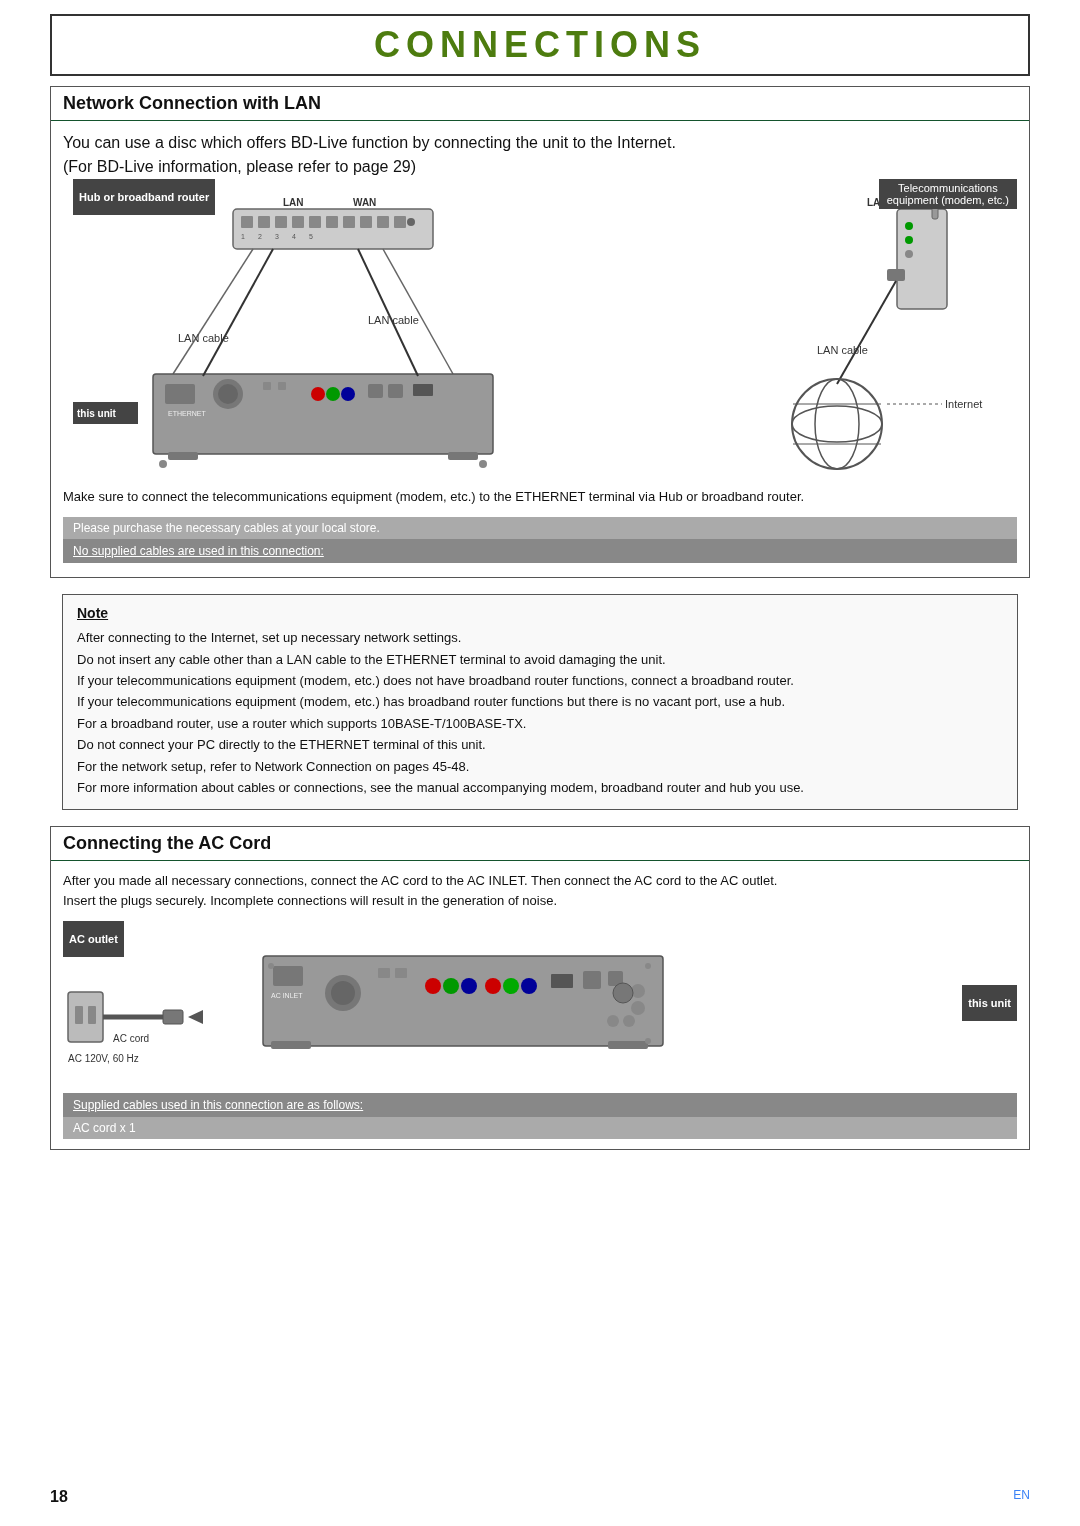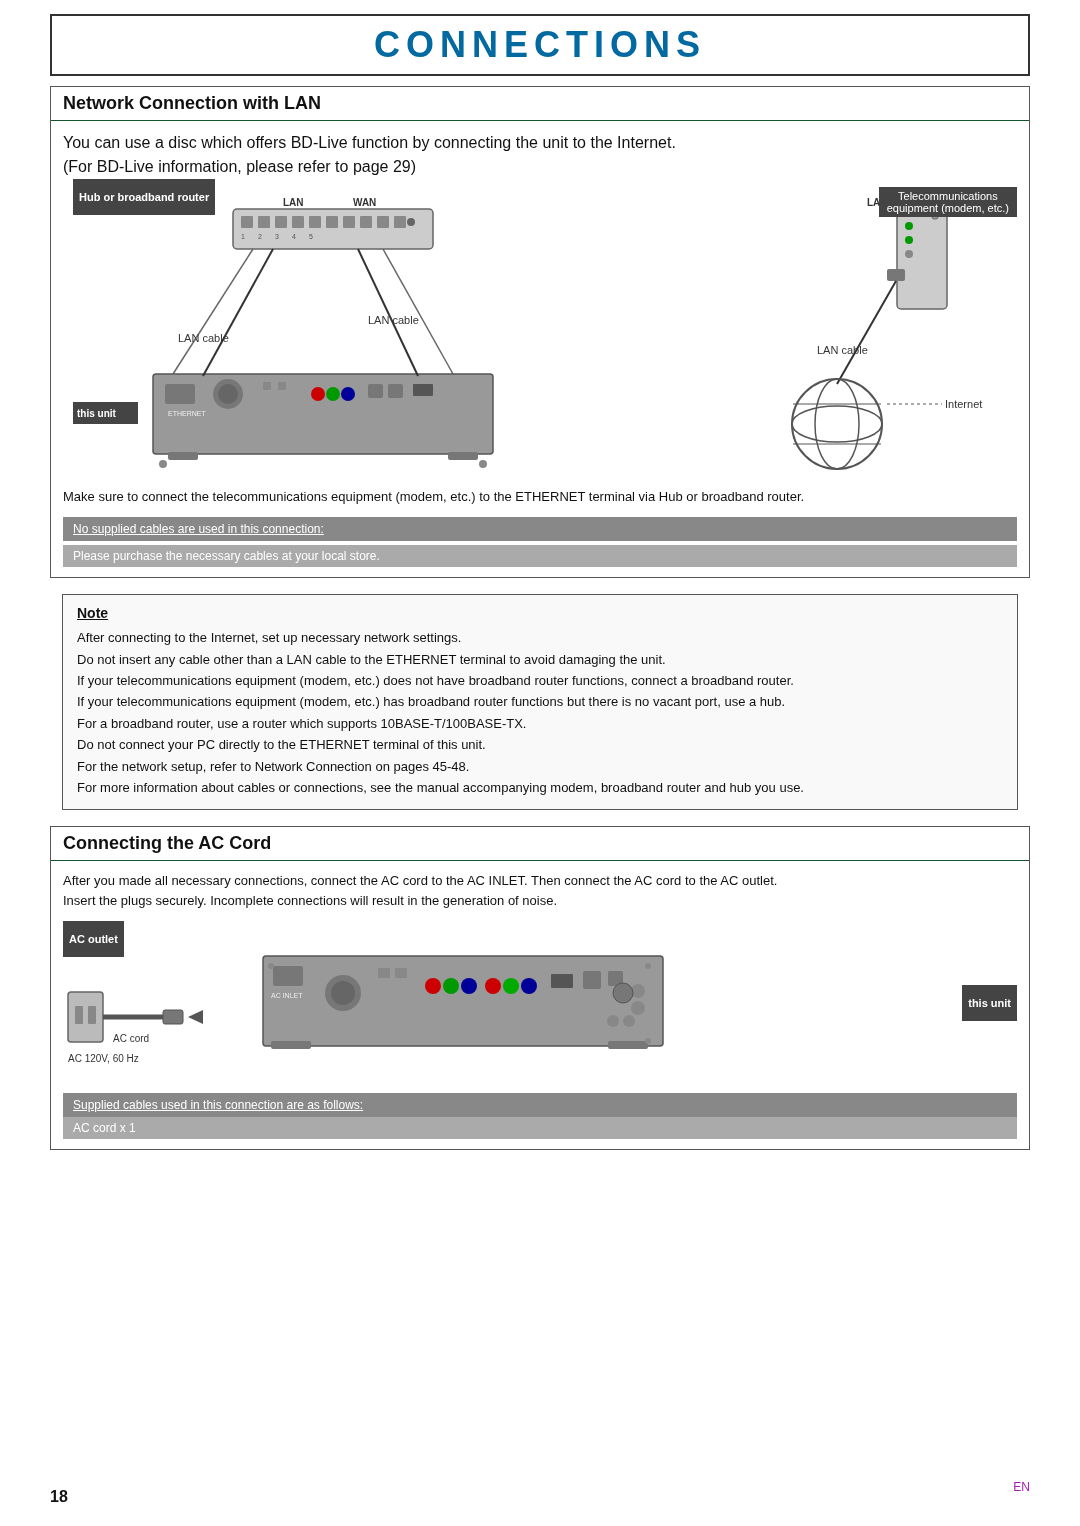--- a/index.html
+++ b/index.html
@@ -9,21 +9,21 @@
       background: #fff;
       font-family: Arial, sans-serif;
       font-size: 14px;
       color: #111;
       position: relative;
     }
     .page-title {
       font-size: 36px;
       font-weight: bold;
       letter-spacing: 6px;
-      color: #0369a1;
+      color: #4d7c0f;
     }
 
     
     .content {
       padding: 10px 50px;
     }
 
     
     .section-box {
       border: 1px solid #555;
@@ -77,24 +77,24 @@
     
     .page-number {
       position: absolute;
       bottom: 20px;
       left: 50px;
       font-size: 16px;
       font-weight: bold;
     }
     .page-en {
       position: absolute;
-      bottom: 32px;
+      bottom: 24px;
       right: 50px;
       font-size: 12px;
-      color: #a21caf;
+      color: #3b82f6;
     }
 
     
     svg text { font-family: Arial, sans-serif; }
 
     .diagram-container {
       position: relative;
       width: 100%;
       display: flex;
       gap: 20px;
@@ -197,21 +197,21 @@
 
             <line x1="210" y1="65" x2="140" y2="192" stroke="#333" stroke-width="2"></line>
 
             <line x1="295" y1="65" x2="355" y2="192" stroke="#333" stroke-width="2"></line>
             <text x="305" y="140" font-size="11" fill="#333">LAN cable</text>
           </svg>
         </div>
 
         <div style="width:240px; position:relative;">
           
-          <div style="position:absolute; top:8px; right:0; z-index:2; background:#444; color:#fff; font-size:11px; padding:3px 8px; text-align:center;">
+          <div style="position:absolute; top:0; right:0; z-index:2; background:#444; color:#fff; font-size:11px; padding:3px 8px; text-align:center;">
             <span>Telecommunications<br>equipment (modem, etc.)</span>
           </div>
 
           <svg width="230" height="300" style="margin-top:5px;">
 
             <rect x="120" y="25" width="50" height="100" rx="4" fill="#ccc" stroke="#666" stroke-width="1.5"></rect>
 
             <circle cx="132" cy="42" r="4" fill="#090"></circle>
             <circle cx="132" cy="56" r="4" fill="#090"></circle>
             <circle cx="132" cy="70" r="4" fill="#888"></circle>
@@ -236,25 +236,25 @@
             <line x1="16" y1="260" x2="104" y2="260" stroke="#555" stroke-width="1"></line>
 
             <line x1="110" y1="220" x2="165" y2="220" stroke="#555" stroke-width="1" stroke-dasharray="3,3"></line>
             <text x="168" y="224" font-size="11" fill="#333">Internet</text>
           </svg>
         </div>
       </div>
 
       <p class="body-text">Make sure to connect the telecommunications equipment (modem, etc.) to the ETHERNET terminal via Hub or broadband router.</p>
 
+      <div style="background:#aaa; color:#fff; padding:4px 10px; font-size:12px;">
+        <span>Please purchase the necessary cables at your local store.</span>
+      </div>
       <div style="background:#888; color:#fff; padding:5px 10px; font-size:12px; margin-bottom:4px;">
         <span style="text-decoration:underline;">No supplied cables are used in this connection:</span>
-      </div>
-      <div style="background:#aaa; color:#fff; padding:4px 10px; font-size:12px;">
-        <span>Please purchase the necessary cables at your local store.</span>
       </div>
     </div>
   </div>
 
   <div class="note-box">
     <div class="note-title">Note</div>
     <p style="font-size:13px; line-height:1.65;">
       After connecting to the Internet, set up necessary network settings.<br>
       Do not insert any cable other than a LAN cable to the ETHERNET terminal to avoid damaging the unit.<br>
       If your telecommunications equipment (modem, etc.) does not have broadband router functions, connect a broadband router.<br>

